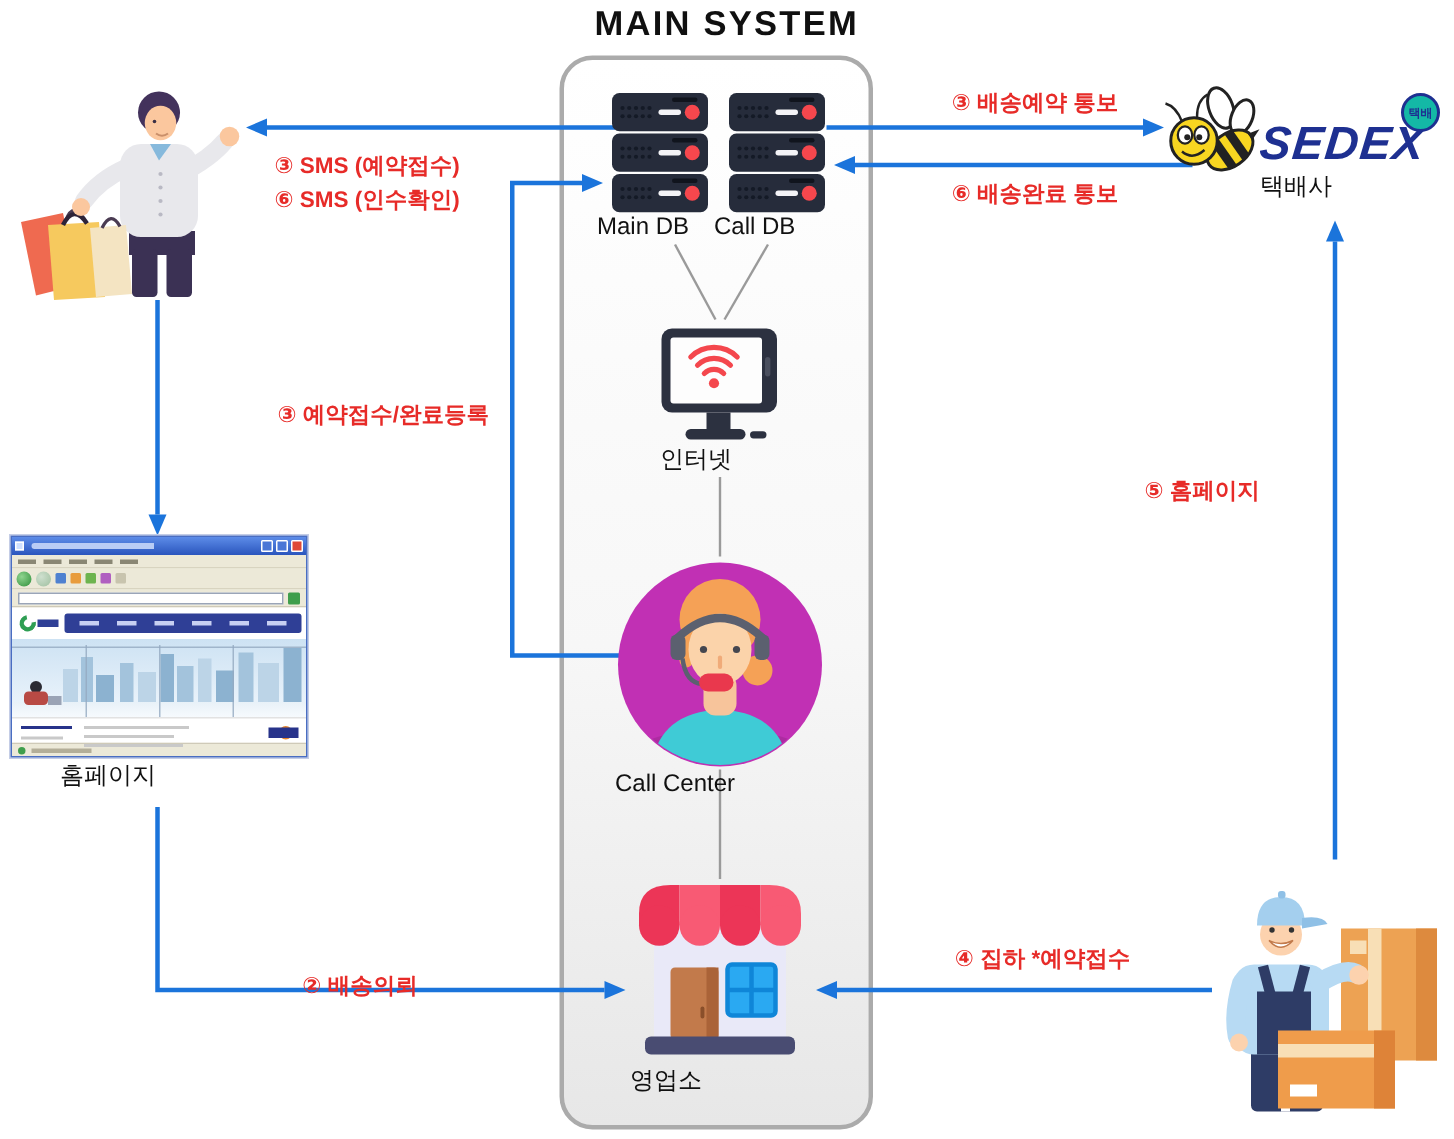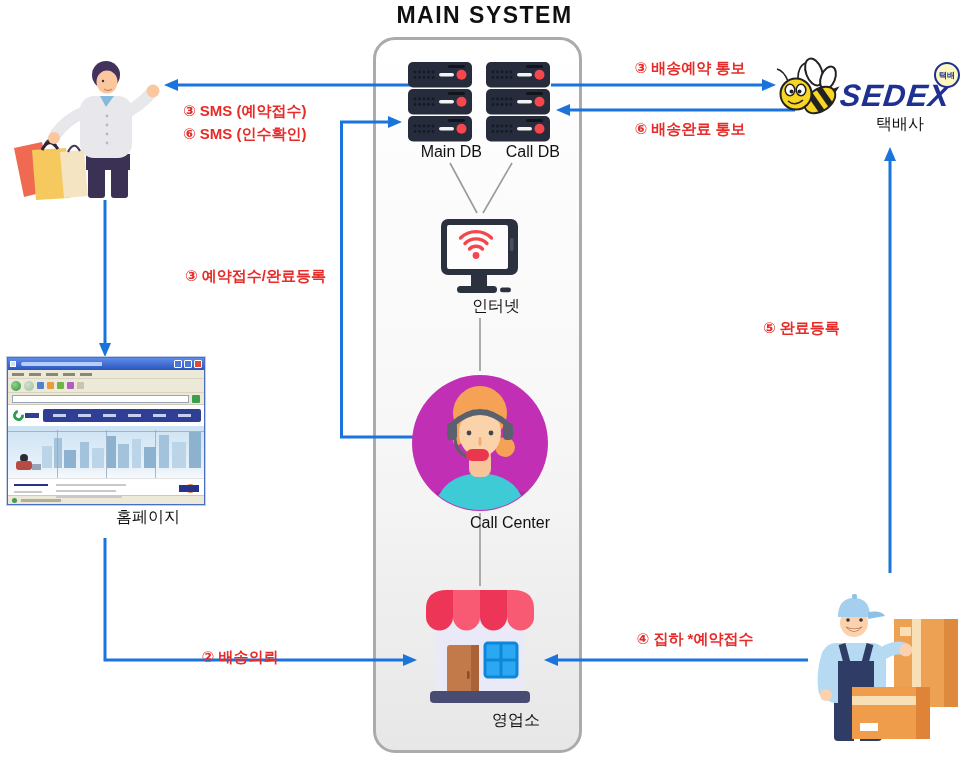--- a/index.html
+++ b/index.html
@@ -8,28 +8,28 @@
   *{margin:0;padding:0;box-sizing:border-box;}
   body{background:#fff;font-family:"Liberation Sans","DejaVu Sans",sans-serif;}
   .canvas{position:relative;width:969px;height:759px;background:#fff;overflow:hidden;}
   .abs{position:absolute;}
   .title{left:0;top:2px;width:969px;text-align:center;font-size:23px;font-weight:700;letter-spacing:1.5px;color:#101010;}
   .main-box{left:373px;top:37px;width:209px;height:716px;border:3px solid var(--boxborder,#ababab);border-radius:22px;background:linear-gradient(180deg,#ffffff 0%,#f7f7f7 55%,#e7e7e7 100%);}
   svg.lines{left:0;top:0;width:969px;height:759px;pointer-events:none;}
   .blue-line{stroke:var(--arrow,#1b74db);stroke-width:3;fill:none;}
   .ah{fill:var(--arrow,#1b74db);}
   .grey-line{stroke:#9a9a9a;stroke-width:1.6;fill:none;}
-  .node-label{font-size:16px;color:#111;text-align:right;font-weight:400;}
+  .node-label{font-size:16px;color:#111;text-align:left;font-weight:400;}
   .flow-label{font-size:15px;font-weight:600;color:var(--red,#e72b28);white-space:nowrap;}
   .flow-label.two{line-height:23px;}
   .flow-label.tall{line-height:29px;}
   .center{text-align:center;}
   
   .sedex-brand{font-size:31px;font-weight:700;font-style:italic;color:var(--navy,#1e3091);transform:skewX(-6deg);letter-spacing:1px;}
-  .sedex-badge{width:26px;height:26px;border:2.5px solid var(--navy,#1e3091);border-radius:50%;background:#fef9c3;color:var(--navy,#1e3091);font-size:8px;font-weight:700;display:flex;align-items:center;justify-content:center;}
+  .sedex-badge{width:26px;height:26px;border:2.5px solid var(--navy,#1e3091);border-radius:50%;background:#14b8a6;color:var(--navy,#1e3091);font-size:8px;font-weight:700;display:flex;align-items:center;justify-content:center;}
   
   .browser{left:7px;top:357px;width:198px;height:148px;background:#fff;border:1px solid #4a6ec2;box-shadow:0 0 0 1px #c4cde6;display:flex;flex-direction:column;}
   .b-title{height:12px;background:linear-gradient(#5d8ce8,#2a55bd);display:flex;align-items:center;padding:0 2px;gap:2px;}
   .b-ticon{width:6px;height:6px;background:#cfe0ff;border:1px solid #fff;}
   .b-tbar{flex:1;height:4px;background:linear-gradient(90deg,#b9ccf5 55%,transparent 55%);border-radius:2px;margin:0 3px;}
   .b-btn{width:8px;height:8px;border:1px solid #fff;background:#4a76d6;border-radius:1px;}
   .b-btn.close{background:#df4936;}
   .b-menu{height:9px;background:#ece9d8;border-bottom:1px solid #d8d4c0;display:flex;align-items:center;gap:5px;padding:0 4px;}
   .b-menu i{display:block;width:12px;height:3px;background:#8a8774;}
   .b-tools{height:14px;background:#ece9d8;border-bottom:1px solid #d8d4c0;display:flex;align-items:center;gap:3px;padding:0 3px;}
@@ -470,16 +470,16 @@
   <div class="abs flow-label two" style="left:183px;top:99px">
     <div>③ SMS (예약접수)</div>
     <div>⑥ SMS (인수확인)</div>
   </div>
   <div class="abs flow-label center" style="left:590px;top:120px;width:200px">⑥ 배송완료 통보</div>
   <div class="abs flow-label center" style="left:590px;top:59px;width:200px">③ 배송예약 통보</div>
   <div class="abs flow-label" style="left:185px;top:267px">③ 예약접수/완료등록</div>
   <div class="abs flow-label center" style="left:160px;top:648px;width:160px">② 배송의뢰</div>
   <div class="abs flow-label center" style="left:600px;top:630px;width:190px">④ 집하  *예약접수</div>
   <div class="abs flow-label tall" style="left:763px;top:313px">
-    <div>⑤ 완료등록</div>
+    <div>⑤ 홈페이지</div>
   </div>
 
 </div>
 
 </body></html>

